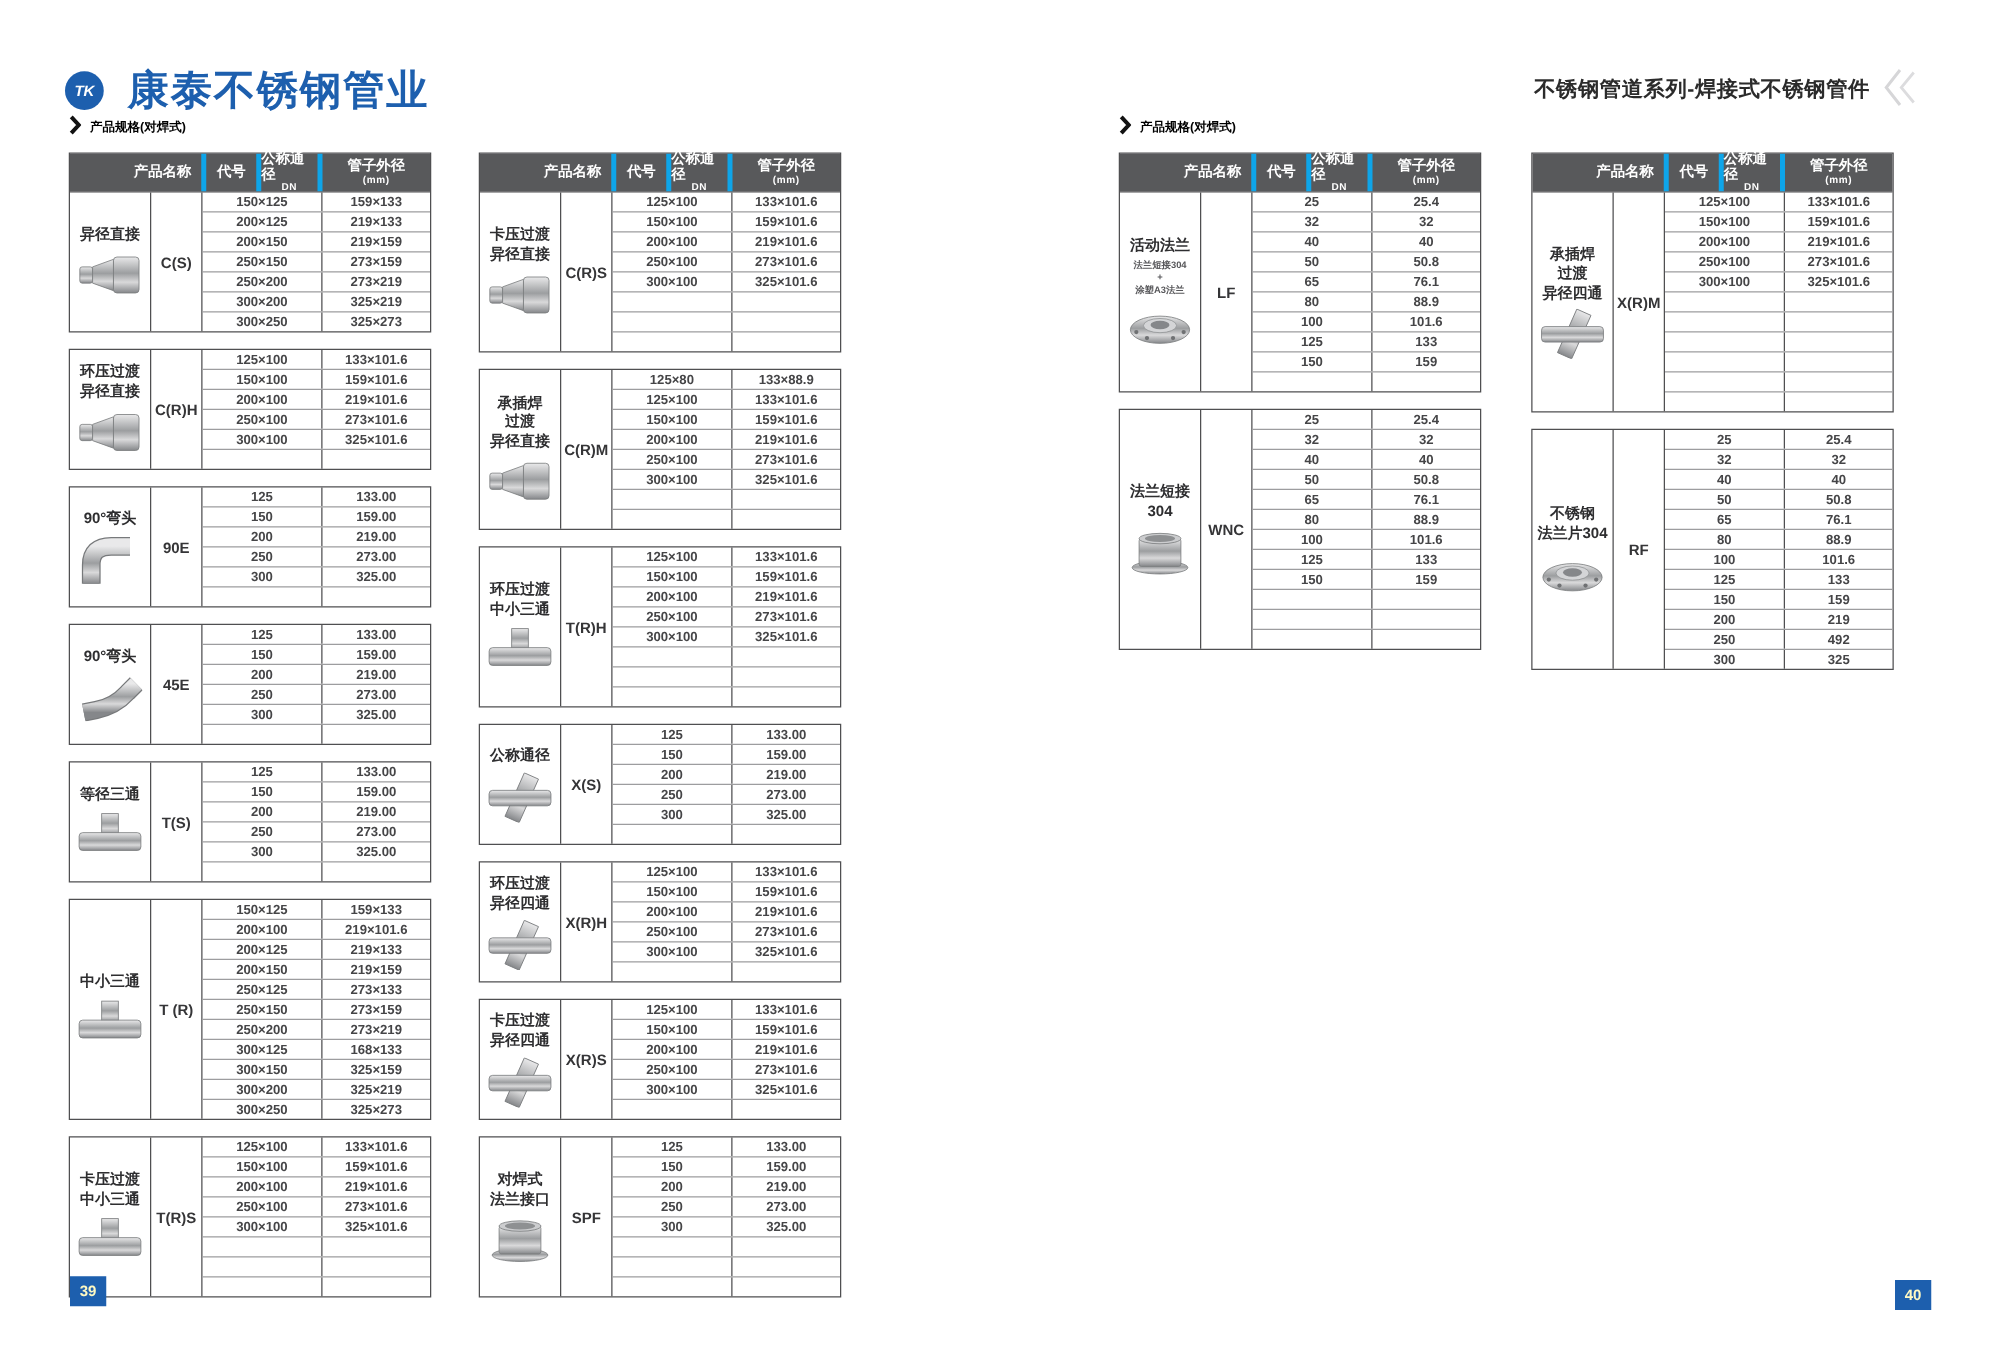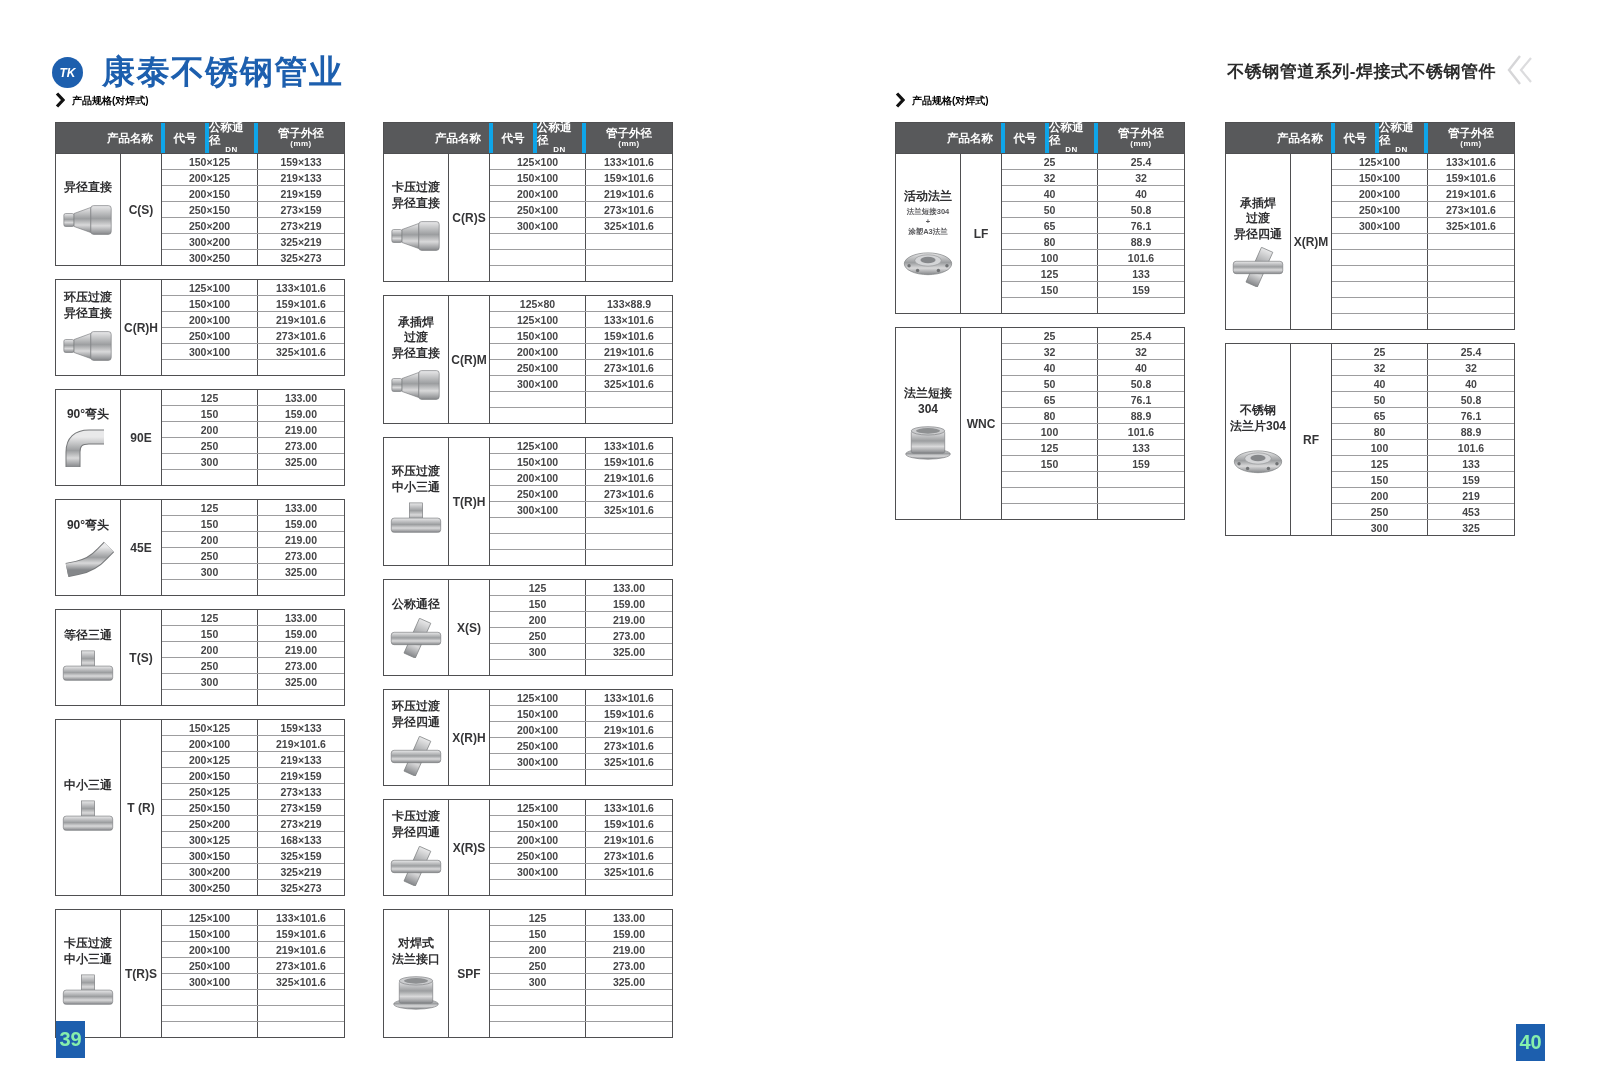--- a/index.html
+++ b/index.html
@@ -44,22 +44,22 @@
              justify-content:center;font-size:12px;font-weight:bold;color:#353537;}
   .rows{flex:1;display:flex;flex-direction:column;}
   .row{display:flex;flex:1;min-height:15px;}
   .row + .row{border-top:1px solid #9d9d9f;}
   .dn-cell{flex:1;border-right:1px solid #4f4f51;display:flex;align-items:center;
            justify-content:center;font-size:10.5px;font-weight:bold;color:#454547;}
   .od-cell{width:86px;display:flex;align-items:center;justify-content:center;
            font-size:10.5px;font-weight:bold;color:#454547;}
 
   
-  .badge{position:absolute;width:29px;height:37px;background:#1d5fae;color:#86efac;
-         display:flex;align-items:center;justify-content:center;font-weight:bold;font-size:20px;}
+  .badge{position:absolute;width:29px;height:24px;background:#1d5fae;color:#fef9c3;
+         display:flex;align-items:center;justify-content:center;font-weight:bold;font-size:12px;}
   .badge.left{left:56px;top:1021px;}
   .badge.right{left:1516px;top:1024px;}
 </style>
 </head>
 <body>
 
 <div class="page">
 
   <div class="logo">
     <span class="logo-circle">TK</span>
@@ -1161,21 +1161,21 @@
             <div class="row">
               <div class="dn-cell">150</div>
               <div class="od-cell">159</div>
             </div>
             <div class="row">
               <div class="dn-cell">200</div>
               <div class="od-cell">219</div>
             </div>
             <div class="row">
               <div class="dn-cell">250</div>
-              <div class="od-cell">453</div>
+              <div class="od-cell">492</div>
             </div>
             <div class="row">
               <div class="dn-cell">300</div>
               <div class="od-cell">325</div>
             </div>
           </div>
         </div>
       </div>
     </div>
 

